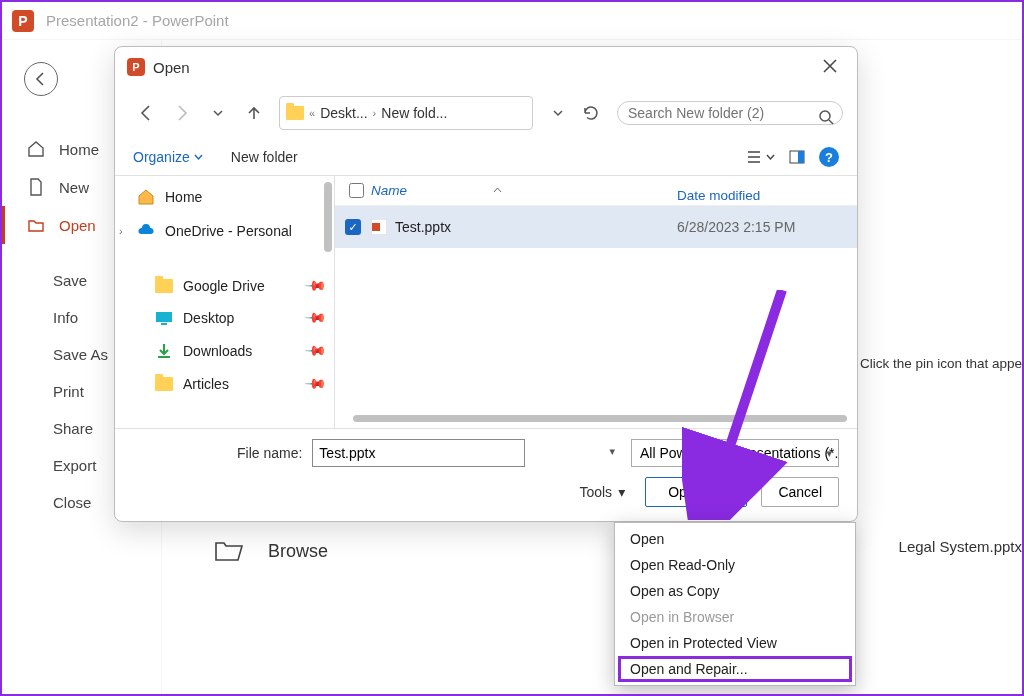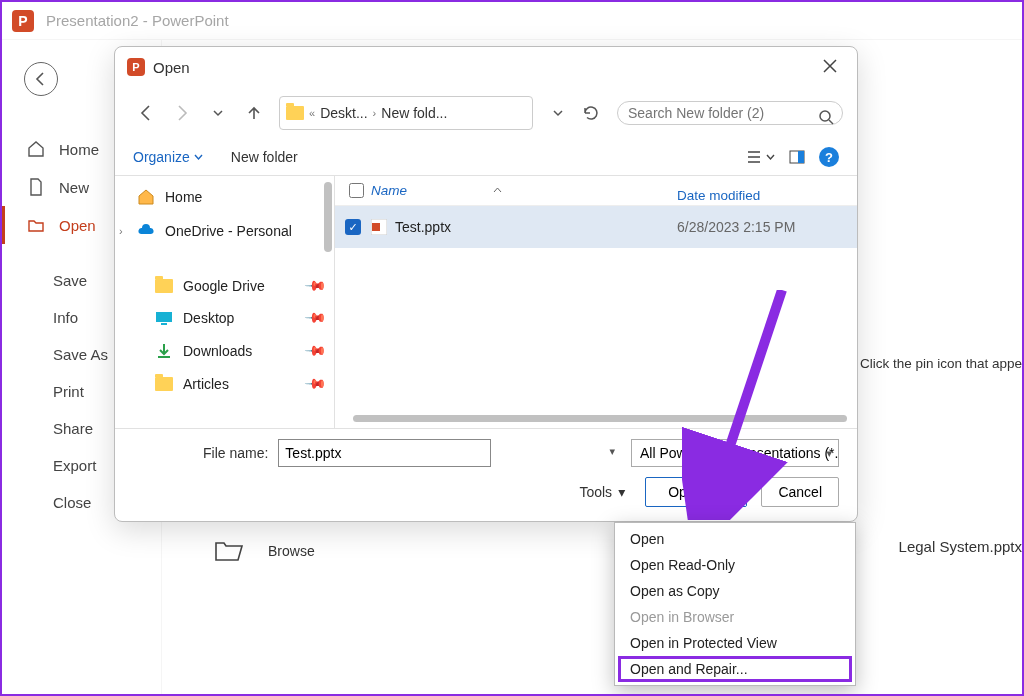--- a/index.html
+++ b/index.html
@@ -25,21 +25,21 @@
   .nav-item svg, .nav-item .placeholder-icon { margin-right: 14px; }
   .nav-item.active { color: #c43e1c; border-left-color: #c43e1c; }
   .nav-item.sub { padding-left: 48px; }
   .sub-group { margin-top: 18px; }
 
   .content-area { flex: 1; position: relative; padding: 260px 0 0 40px; }
   .pin-text { position: absolute; right: 0; top: 316px; font-size: 13.5px; color: #333; }
   .legal-row { position: absolute; right: 0; top: 498px; font-size: 15px;
                color: #333; display: flex; align-items: center; }
   .browse-row { position: absolute; left: 52px; top: 498px; display: flex;
-                align-items: center; color: #333; font-size: 14px; gap: 22px; }
+                align-items: center; color: #333; font-size: 18px; gap: 22px; }
 
   
   .dialog { position: absolute; left: 112px; top: 44px; width: 744px; height: 476px;
             background: #fff; border: 1px solid #bcbcbc; border-radius: 8px;
             box-shadow: 0 8px 30px rgba(0,0,0,0.15); display: flex; flex-direction: column;
             z-index: 5; }
   .dlg-title { display: flex; align-items: center; height: 40px; padding: 0 12px;
                font-size: 15px; color: #333; }
   .dlg-title .spacer { flex: 1; }
   .dlg-close { font-size: 18px; padding: 4px 8px; color: #444; cursor: pointer; }
@@ -95,21 +95,21 @@
   .fl-row.sel { background: #dfe8f3; }
   .fl-row .cb-box { width: 16px; height: 16px; border-radius: 3px; background: #1a66c2;
                     display: flex; align-items: center; justify-content: center; color: #fff;
                     font-size: 11px; margin-right: 10px; }
   .fl-row .pp-file { width: 16px; height: 16px; margin-right: 8px; }
   .fl-row .fname { flex: 1; }
   .fl-row .fdate { width: 170px; color: #666; }
 
   .dlg-footer { padding: 10px 18px 14px 18px; border-top: 1px solid #e1e1e1; }
   .fname-row { display: flex; align-items: center; gap: 10px; margin-bottom: 10px; }
-  .fname-row label { font-size: 14px; color: #333; margin-left: 70px; }
+  .fname-row label { font-size: 14px; color: #333; margin-left: 104px; }
   .fname-input { flex: 1; height: 28px; border: 1px solid #888; padding: 0 24px 0 6px;
                  font-size: 14px; position: relative; }
   .fname-wrap { position: relative; flex: 1; }
   .fname-wrap .dd { position: absolute; right: 6px; top: 6px; font-size: 11px; color: #555; }
   .filetype { height: 28px; border: 1px solid #aaa; padding: 0 22px 0 8px;
               font-size: 14px; display: inline-flex; align-items: center;
               width: 208px; position: relative; white-space: nowrap; overflow:hidden; }
   .filetype .dd { position: absolute; right: 6px; font-size: 11px; color: #555; }
 
   .btn-row { display: flex; align-items: center; justify-content: flex-end; gap: 14px; }

